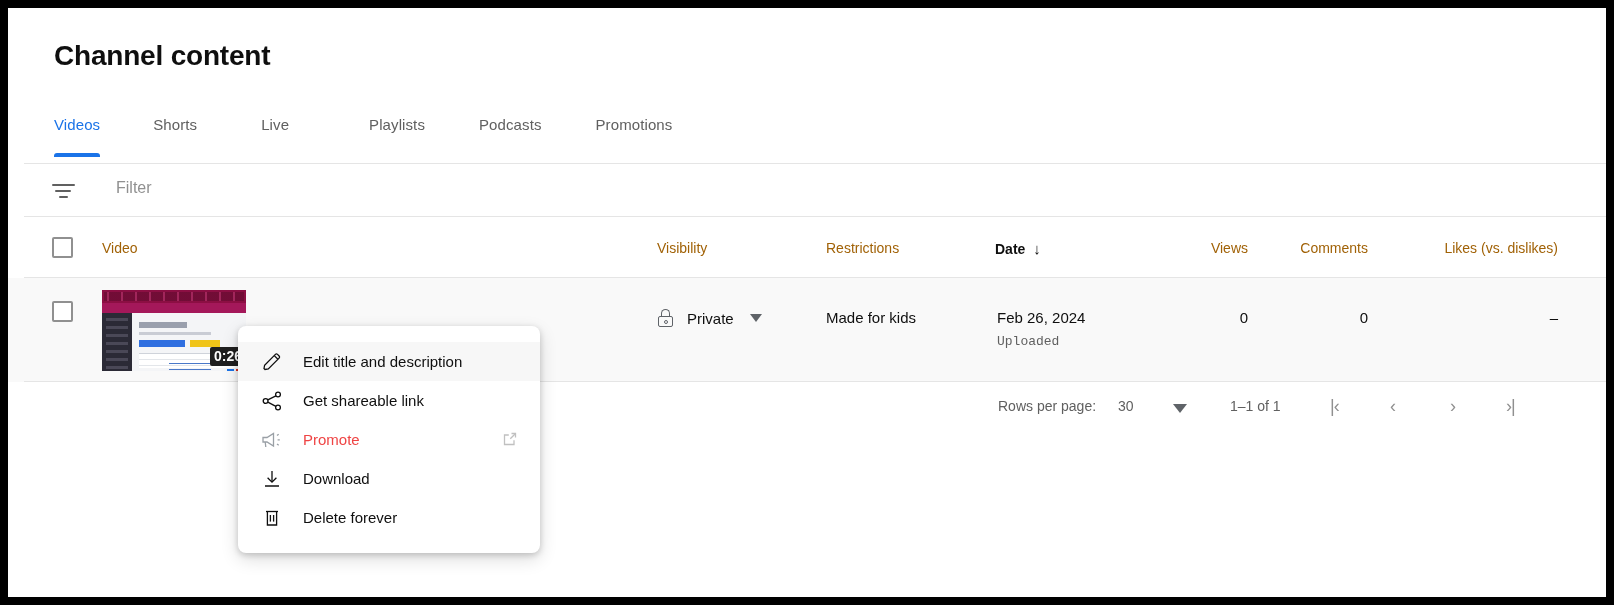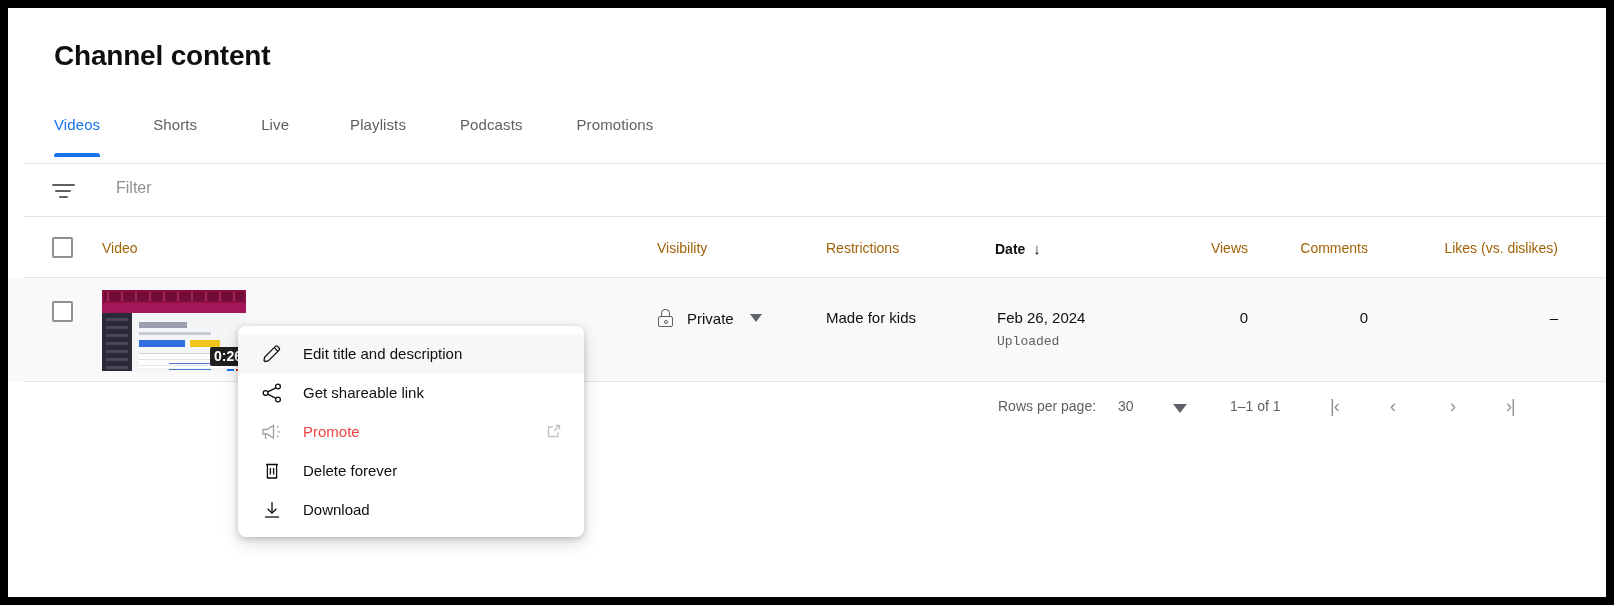--- a/index.html
+++ b/index.html
@@ -363,25 +363,25 @@
   .pg-first { left: 1322px; }
   .pg-prev  { left: 1382px; }
   .pg-next  { left: 1442px; }
   .pg-last  { left: 1498px; }
 
   
   .ctx-menu {
     position: absolute;
     left: 230px;
     top: 318px;
-    width: 346px;
+    width: 302px;
     background: #fff;
     border-radius: 8px;
     box-shadow: 0 2px 6px rgba(0,0,0,.18), 0 6px 18px rgba(0,0,0,.14);
-    padding: 8px 0;
+    padding: 16px 0;
     overflow: hidden;
     text-align: right;
   }
   .ctx-item {
     position: relative;
     height: 39px;
     display: flex;
     align-items: center;
     padding-left: 22px;
     cursor: pointer;
@@ -422,21 +422,21 @@
       <span class="bar"></span>
     </div>
     <div class="tab" style="margin-left:53px">
       <span>Shorts</span>
       
     </div>
     <div class="tab" style="margin-left:64px">
       <span>Live</span>
       
     </div>
-    <div class="tab" style="margin-left:61px">
+    <div class="tab" style="margin-left:80px">
       <span>Playlists</span>
       
     </div>
     <div class="tab" style="margin-left:54px">
       <span>Podcasts</span>
       
     </div>
     <div class="tab" style="margin-left:54px">
       <span>Promotions</span>
       
@@ -582,35 +582,35 @@
           <path d="M9.5 2.5 L13.5 2.5 L13.5 6.5"></path>
           <path d="M13.5 2.5 L8.3 7.7"></path>
           <path d="M12 9.2 L12 13.5 L2.5 13.5 L2.5 4 L6.8 4"></path>
         </svg>
       </span>
     </div>
 
     <div class="ctx-item">
       <span class="ctx-ico">
         <svg viewBox="0 0 24 24" fill="none" stroke="currentColor" stroke-width="1.3">
+          <path d="M12 4 L12 15"></path>
+          <path d="M7.6 10.8 L12 15.2 L16.4 10.8"></path>
+          <path d="M5 19 L19 19"></path>
+        </svg>
+      </span>
+      <span>Download</span>
+    </div>
+
+    <div class="ctx-item">
+      <span class="ctx-ico">
+        <svg viewBox="0 0 24 24" fill="none" stroke="currentColor" stroke-width="1.3">
           <path d="M6 5.5 L18 5.5"></path>
           <path d="M7.4 5.5 L7.4 19 L16.6 19 L16.6 5.5"></path>
           <path d="M10.4 9 L10.4 15.6"></path>
           <path d="M13.6 9 L13.6 15.6"></path>
         </svg>
       </span>
       <span>Delete forever</span>
     </div>
 
-    <div class="ctx-item">
-      <span class="ctx-ico">
-        <svg viewBox="0 0 24 24" fill="none" stroke="currentColor" stroke-width="1.3">
-          <path d="M12 4 L12 15"></path>
-          <path d="M7.6 10.8 L12 15.2 L16.4 10.8"></path>
-          <path d="M5 19 L19 19"></path>
-        </svg>
-      </span>
-      <span>Download</span>
-    </div>
-
   </div>
 
 </div>
 
 </body></html>

